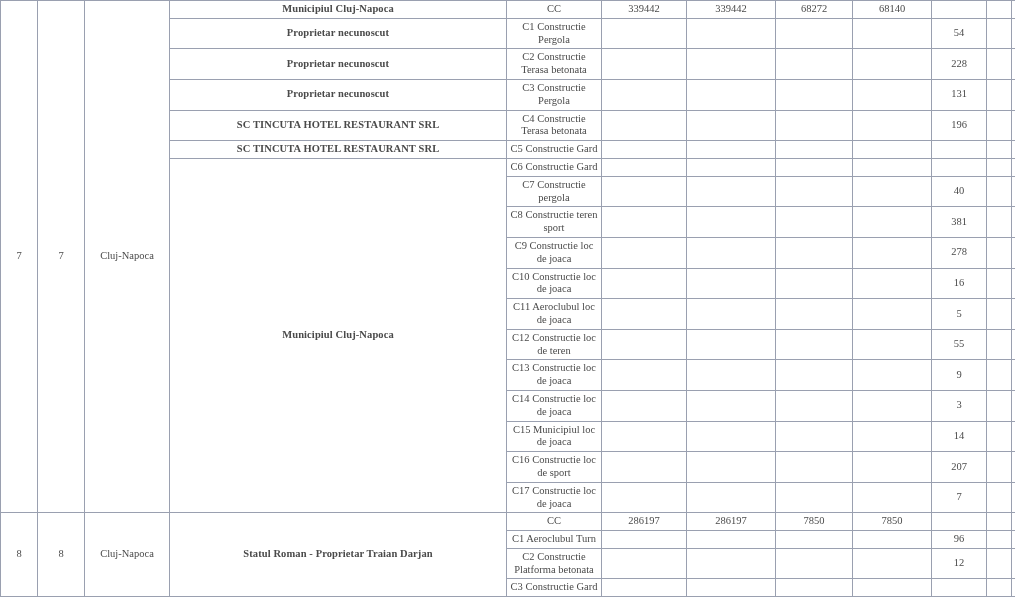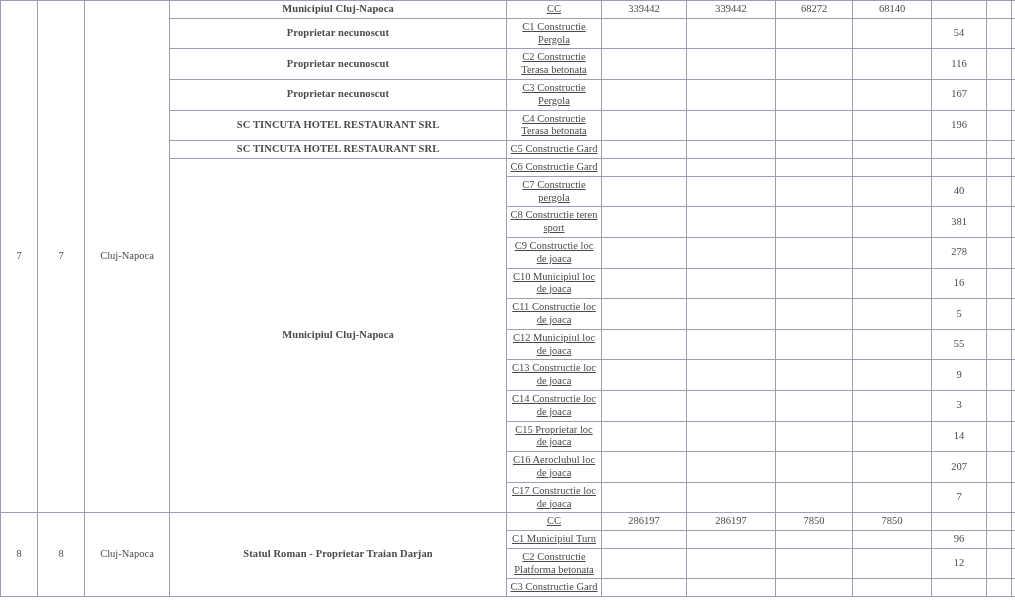--- a/index.html
+++ b/index.html
@@ -33,21 +33,21 @@
     font-size: 10.5px;
     line-height: 1.22;
     color: #4a4a4a;
     overflow: hidden;
     word-wrap: break-word;
   }
   td.c-idx1 { width: 30px; }
   td.c-idx2 { width: 40px; }
   td.c-loc  { width: 78px; }
   td.c-owner{ width: 330px; }
-  td.c-code { width: 88px; text-decoration: underline; }
+  td.c-code { width: 88px; }
   td.c-v1   { width: 78px; }
   td.c-v2   { width: 82px; }
   td.c-v3   { width: 70px; }
   td.c-v4   { width: 72px; }
   td.c-v5   { width: 48px; }
   td.c-v6   { width: 18px; }
   td.c-v7   { width: 22px; }
 
   td.owner-name { font-size: 10.5px; letter-spacing: .1px; font-weight: bold; }
   td.num { font-size: 10.5px; }
@@ -88,34 +88,34 @@
 
   </tr>
 
   <tr>
     <td class="c-owner owner-name">Proprietar necunoscut</td>
     <td class="c-code">C2 Constructie Terasa betonata</td>
     <td class="c-v1 num"></td>
     <td class="c-v2 num"></td>
     <td class="c-v3 num"></td>
     <td class="c-v4 num"></td>
-    <td class="c-v5 num">116</td>
+    <td class="c-v5 num">228</td>
     <td class="c-v6 num"></td>
     <td class="c-v7 num"></td>
 
   </tr>
 
   <tr>
     <td class="c-owner owner-name">Proprietar necunoscut</td>
     <td class="c-code">C3 Constructie Pergola</td>
     <td class="c-v1 num"></td>
     <td class="c-v2 num"></td>
     <td class="c-v3 num"></td>
     <td class="c-v4 num"></td>
-    <td class="c-v5 num">167</td>
+    <td class="c-v5 num">131</td>
     <td class="c-v6 num"></td>
     <td class="c-v7 num"></td>
 
   </tr>
 
   <tr>
     <td class="c-owner owner-name">SC TINCUTA HOTEL RESTAURANT SRL</td>
     <td class="c-code">C4 Constructie Terasa betonata</td>
     <td class="c-v1 num"></td>
     <td class="c-v2 num"></td>
@@ -183,45 +183,45 @@
     <td class="c-v2 num"></td>
     <td class="c-v3 num"></td>
     <td class="c-v4 num"></td>
     <td class="c-v5 num">278</td>
     <td class="c-v6 num"></td>
     <td class="c-v7 num"></td>
 
   </tr>
 
   <tr>
-    <td class="c-code">C10 Municipiul loc de joaca</td>
+    <td class="c-code">C10 Constructie loc de joaca</td>
     <td class="c-v1 num"></td>
     <td class="c-v2 num"></td>
     <td class="c-v3 num"></td>
     <td class="c-v4 num"></td>
     <td class="c-v5 num">16</td>
     <td class="c-v6 num"></td>
     <td class="c-v7 num"></td>
 
   </tr>
 
   <tr>
-    <td class="c-code">C11 Constructie loc de joaca</td>
+    <td class="c-code">C11 Aeroclubul loc de joaca</td>
     <td class="c-v1 num"></td>
     <td class="c-v2 num"></td>
     <td class="c-v3 num"></td>
     <td class="c-v4 num"></td>
     <td class="c-v5 num">5</td>
     <td class="c-v6 num"></td>
     <td class="c-v7 num"></td>
 
   </tr>
 
   <tr>
-    <td class="c-code">C12 Municipiul loc de joaca</td>
+    <td class="c-code">C12 Constructie loc de teren</td>
     <td class="c-v1 num"></td>
     <td class="c-v2 num"></td>
     <td class="c-v3 num"></td>
     <td class="c-v4 num"></td>
     <td class="c-v5 num">55</td>
     <td class="c-v6 num"></td>
     <td class="c-v7 num"></td>
 
   </tr>
 
@@ -243,33 +243,33 @@
     <td class="c-v2 num"></td>
     <td class="c-v3 num"></td>
     <td class="c-v4 num"></td>
     <td class="c-v5 num">3</td>
     <td class="c-v6 num"></td>
     <td class="c-v7 num"></td>
 
   </tr>
 
   <tr>
-    <td class="c-code">C15 Proprietar loc de joaca</td>
+    <td class="c-code">C15 Municipiul loc de joaca</td>
     <td class="c-v1 num"></td>
     <td class="c-v2 num"></td>
     <td class="c-v3 num"></td>
     <td class="c-v4 num"></td>
     <td class="c-v5 num">14</td>
     <td class="c-v6 num"></td>
     <td class="c-v7 num"></td>
 
   </tr>
 
   <tr>
-    <td class="c-code">C16 Aeroclubul loc de joaca</td>
+    <td class="c-code">C16 Constructie loc de sport</td>
     <td class="c-v1 num"></td>
     <td class="c-v2 num"></td>
     <td class="c-v3 num"></td>
     <td class="c-v4 num"></td>
     <td class="c-v5 num">207</td>
     <td class="c-v6 num"></td>
     <td class="c-v7 num"></td>
 
   </tr>
 
@@ -295,21 +295,21 @@
     <td class="c-v2 num">286197</td>
     <td class="c-v3 num">7850</td>
     <td class="c-v4 num">7850</td>
     <td class="c-v5 num"></td>
     <td class="c-v6 num"></td>
     <td class="c-v7 num"></td>
 
   </tr>
 
   <tr>
-    <td class="c-code">C1 Municipiul Turn</td>
+    <td class="c-code">C1 Aeroclubul Turn</td>
     <td class="c-v1 num"></td>
     <td class="c-v2 num"></td>
     <td class="c-v3 num"></td>
     <td class="c-v4 num"></td>
     <td class="c-v5 num">96</td>
     <td class="c-v6 num"></td>
     <td class="c-v7 num"></td>
 
   </tr>
 

